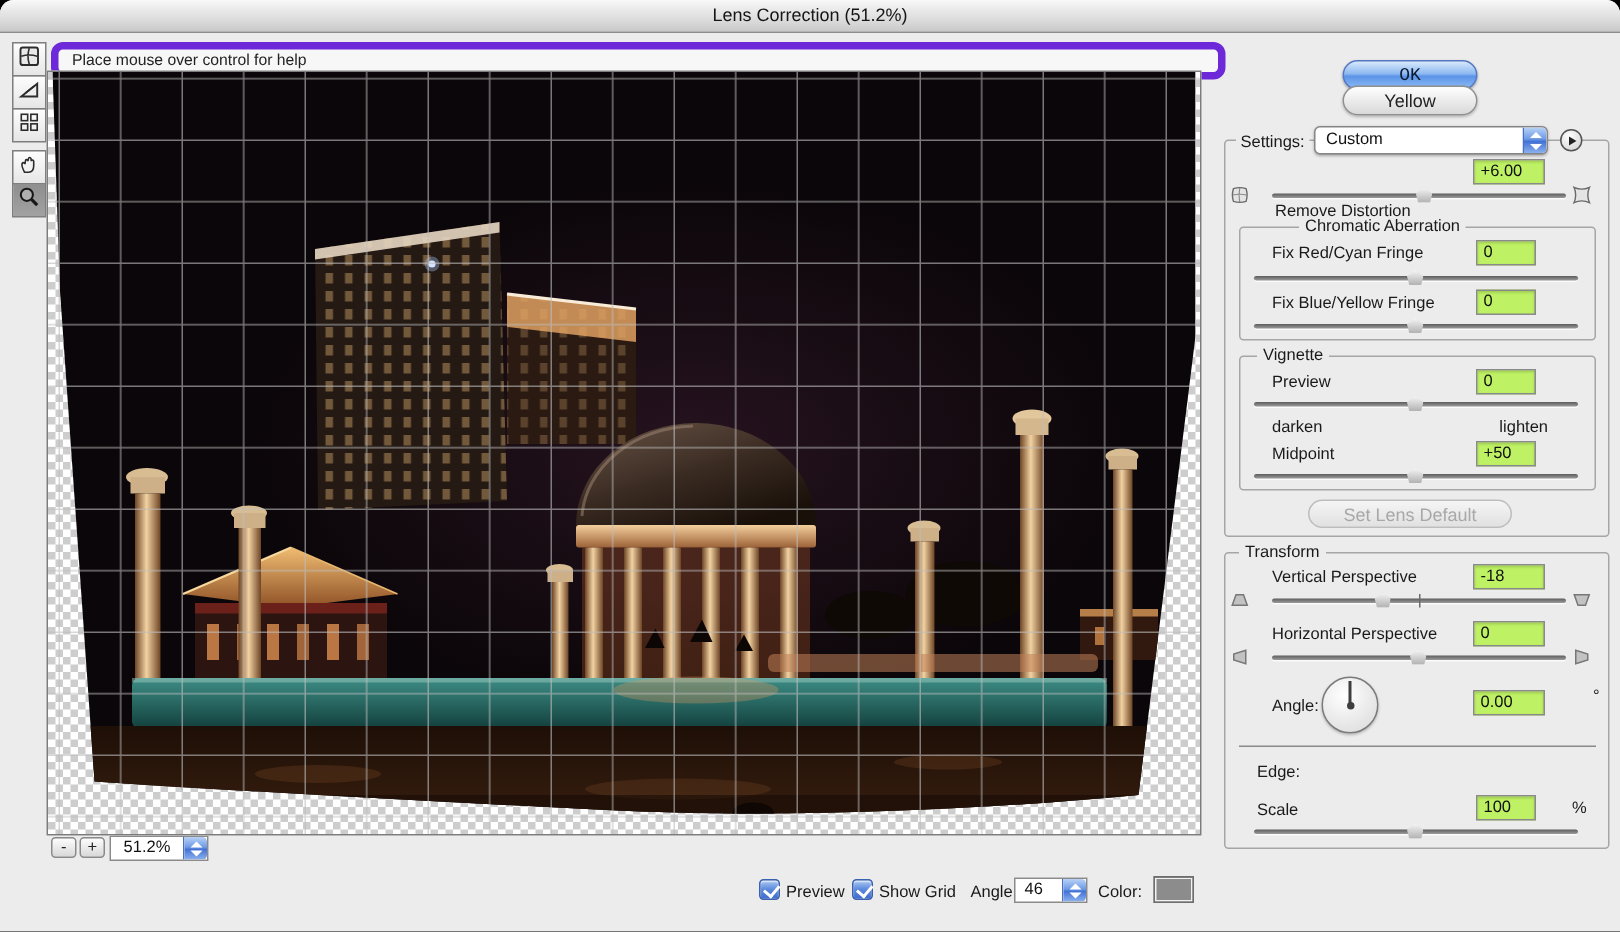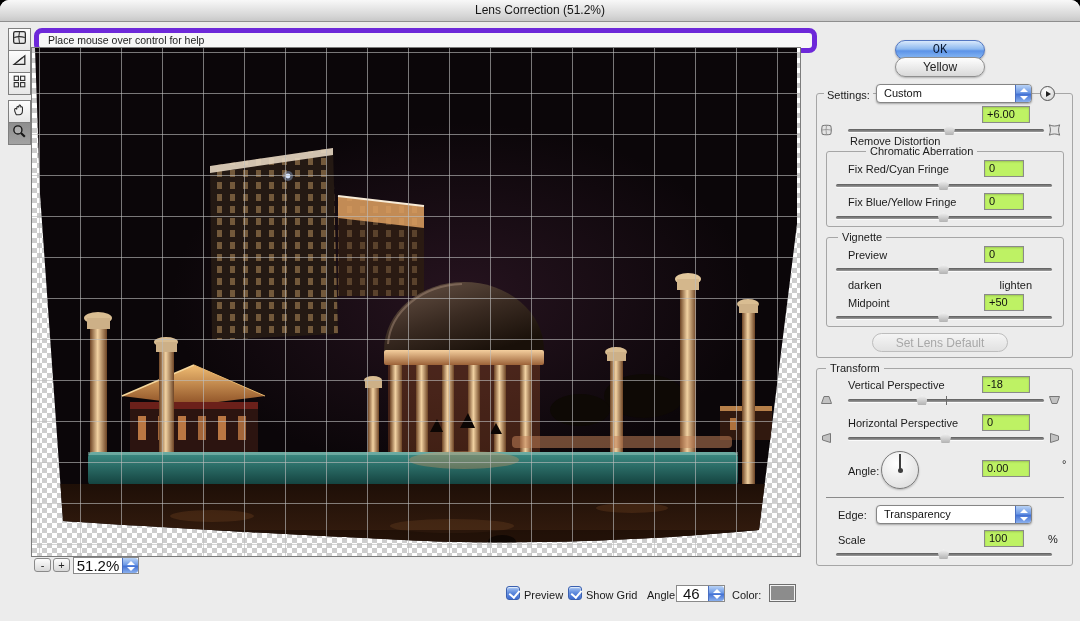--- a/index.html
+++ b/index.html
@@ -10,21 +10,21 @@
   
   .tool{position:absolute;left:8px;width:23px;height:23px;background:linear-gradient(#fdfdfd,#e6e6e6);border:1px solid #7f7f7f;box-sizing:border-box;display:flex;align-items:center;justify-content:center;}
   .tool.sel{background:linear-gradient(#8e8e8e,#a2a2a2);}
   
   .helpbar{position:absolute;left:34px;top:28px;width:764px;height:15px;border:5px solid #6d28d9;border-radius:8px;background:#f7f7f7;font-size:10.5px;line-height:15px;padding-left:9px;color:#222;}
   
   .frame{position:absolute;left:31px;top:47px;width:770px;height:510px;border:1px solid #7c7c7c;background:#fff;box-sizing:border-box;box-shadow:0 0 0 1px #f9f9f9 inset;}
   
   .tinybtn{position:absolute;width:17px;height:14px;border:1px solid #8a8a8a;border-radius:3px;background:linear-gradient(#fdfdfd,#d8d8d8);font-size:11px;line-height:12px;text-align:center;color:#222;box-sizing:border-box;}
   .capfield{position:absolute;background:#fff;border:1px solid #8a8a8a;box-sizing:border-box;}
-  .capfield .txt{position:absolute;left:0;right:16px;text-align:center;font-size:15px;line-height:15px;color:#111;}
+  .capfield .txt{position:absolute;left:0;right:16px;text-align:center;font-size:11px;line-height:15px;color:#111;}
   .capfield .txtl{text-align:left;padding-left:6px;}
   .cap{position:absolute;right:0;top:0;bottom:0;width:15px;border-radius:0 3px 3px 0;background:linear-gradient(#b8d2f6,#6e9ae6 45%,#4472d4 55%,#8ab0ee);border-left:1px solid #4a6fc0;}
   .cap .up{position:absolute;left:3.5px;top:2.5px;width:0;height:0;border-left:4px solid transparent;border-right:4px solid transparent;border-bottom:4px solid #fff;}
   .cap .dn{position:absolute;left:3.5px;bottom:2.5px;width:0;height:0;border-left:4px solid transparent;border-right:4px solid transparent;border-top:4px solid #fff;}
   
   .cb{position:absolute;width:14px;height:14px;border-radius:3px;border:1px solid #3a60b0;background:linear-gradient(#aac8f4,#5c88dc 50%,#3f6cd0);box-shadow:inset 0 1px 1px rgba(255,255,255,.7);box-sizing:border-box;}
   .cb::after{content:"";position:absolute;left:3.5px;top:1px;width:5px;height:8px;border:solid #fff;border-width:0 2px 2px 0;transform:rotate(40deg);}
   .swatch{position:absolute;width:27px;height:18px;border:1px solid #6e6e6e;background:#8c8c8c;box-shadow:inset 0 0 0 1px #f2f2f2;box-sizing:border-box;}
   
   .btn{position:absolute;width:90px;height:20px;border-radius:10px;font-size:12px;text-align:center;line-height:19px;box-sizing:border-box;}
@@ -364,27 +364,20 @@
   <div class="dial" style="left:881px;top:451px;">
     <span class="needle"></span>
     <span class="hub"></span>
   </div>
   <div class="field" style="left:982px;top:460px;width:48px;"><span>0.00</span></div>
   <span class="unit" style="left:1062px;top:458px;">°</span>
 
   <div class="sep" style="left:826px;top:497px;width:238px;"></div>
 
   <span class="lbl" style="left:838px;top:508px;">Edge:</span>
-  <div class="dd" style="left:876px;top:505px;width:156px;">
-    <span class="txt">Transparency</span>
-    <span class="cap">
-        <span class="up"></span>
-        <span class="dn"></span>
-      </span>
-  </div>
 
   <span class="lbl" style="left:838px;top:533px;">Scale</span>
   <div class="field" style="left:984px;top:530px;width:40px;"><span>100</span></div>
   <span class="unit" style="left:1048px;top:533px;">%</span>
   <div class="slider" style="left:836px;top:548px;width:216px;">
     <span class="track"></span>
     <span class="thumb" style="left:50%;"></span>
   </div>
 
 </div>

